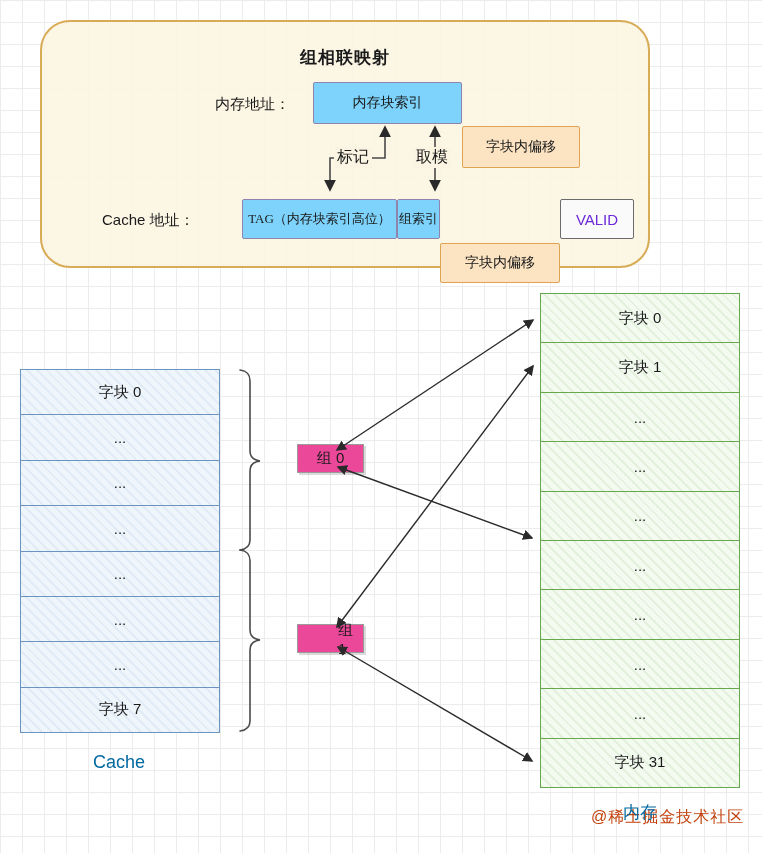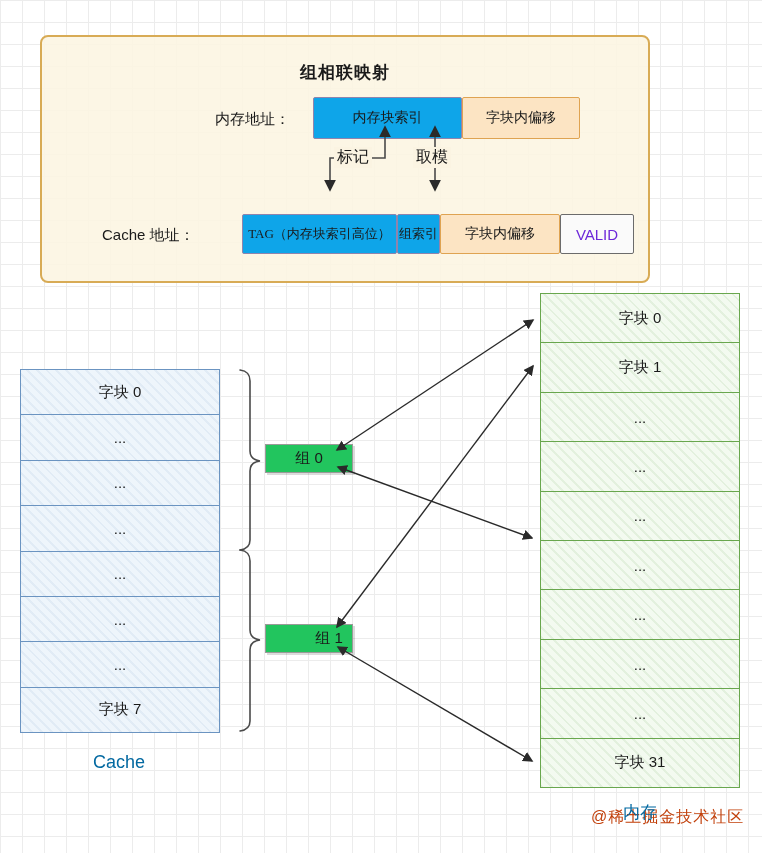--- a/index.html
+++ b/index.html
@@ -8,39 +8,39 @@
     font-family:"Liberation Sans","DejaVu Sans",sans-serif;
     background-color:#ffffff;
     background-image:linear-gradient(#ececec 1px,transparent 1px),
                      linear-gradient(90deg,#ececec 1px,transparent 1px);
     background-size:22px 22px;
     color:#1a1a1a;
   }
   .abs{position:absolute;}
   
   .panel{
-    left:40px;top:35px;width:606px;height:244px;
-    border:2px solid #d8ab55;border-radius:8px;
+    left:40px;top:20px;width:606px;height:244px;
+    border:2px solid #d8ab55;border-radius:30px;
     background:rgba(252,245,226,0.90);
     z-index:1;
   }
   .panel-title{
     left:0;top:24px;width:100%;text-align:center;
     font-size:17px;font-weight:bold;letter-spacing:1px;
   }
   .addr-label{font-size:15px;white-space:nowrap;}
   .maddr-label{left:100px;top:73px;width:148px;text-align:right;}
   .caddr-label{left:60px;top:189px;width:120px;text-align:left;}
   .field{
     display:flex;align-items:center;justify-content:center;
     font-size:14px;white-space:nowrap;box-sizing:border-box;
     border-radius:2px;
   }
-  .purple{background:#0ea5e9;border:1.5px solid #8f84ad;}
-  .orange{background:#fce4c3;border:1.5px solid #dfa351;}
+  .purple{background:#7dd3fc;border:1.5px solid #8f84ad;}
+  .orange{background:#fce4c3;border:1.5px solid #dfa351;margin-top:44px;}
   .plain{background:#fafafa;border:1.5px solid #6b6b6b;}
   .f-mblk{left:271px;top:60px;width:149px;height:42px;}
   .f-moff{left:420px;top:60px;width:118px;height:42px;}
   .f-tag{left:200px;top:177px;width:155px;height:40px;font-size:13px;font-family:Liberation Serif, serif;}
   .f-set{left:355px;top:177px;width:43px;height:40px;font-size:13px;}
   .f-coff{left:398px;top:177px;width:120px;height:40px;}
   .f-valid{left:518px;top:177px;width:74px;height:40px;font-size:15px;color:#6d28d9;}
   .arrow-label{
     z-index:6;font-size:16px;background:#fbf4e2;padding:0 3px;
     white-space:nowrap;color:#1a1a1a;
@@ -65,25 +65,25 @@
     display:flex;flex-direction:column;
   }
   .mem-table .row{border-top:1.5px solid #69a74e;}
   .row{
     flex:1;display:flex;align-items:center;justify-content:center;
     font-size:15px;
   }
   .row:first-child{border-top:none !important;}
   
   .set-box{
-    width:88px;height:29px;box-sizing:border-box;
-    background:#22c55e;border:1.5px solid #9a9a98;
+    width:67px;height:29px;box-sizing:border-box;
+    background:#ec4899;border:1.5px solid #9a9a98;
     box-shadow:2px 2px 0 rgba(0,0,0,0.14);
     display:flex;align-items:center;justify-content:center;
-    font-size:15px;z-index:4;
+    font-size:15px;z-index:4;margin-left:32px;
   }
   .set0{left:265px;top:444px;}
   .set1{left:265px;top:624px;padding-left:40px;}
   
   .caption{font-size:18px;color:#0369a1;z-index:3;}
   .cap-cache{left:93px;top:752px;}
   .cap-mem{left:611px;top:801px;width:58px;text-align:center;font-size:17px;z-index:4;}
   .watermark{
     left:591px;top:807px;font-size:16px;color:#c2410c;
     letter-spacing:1px;z-index:3;white-space:nowrap;

